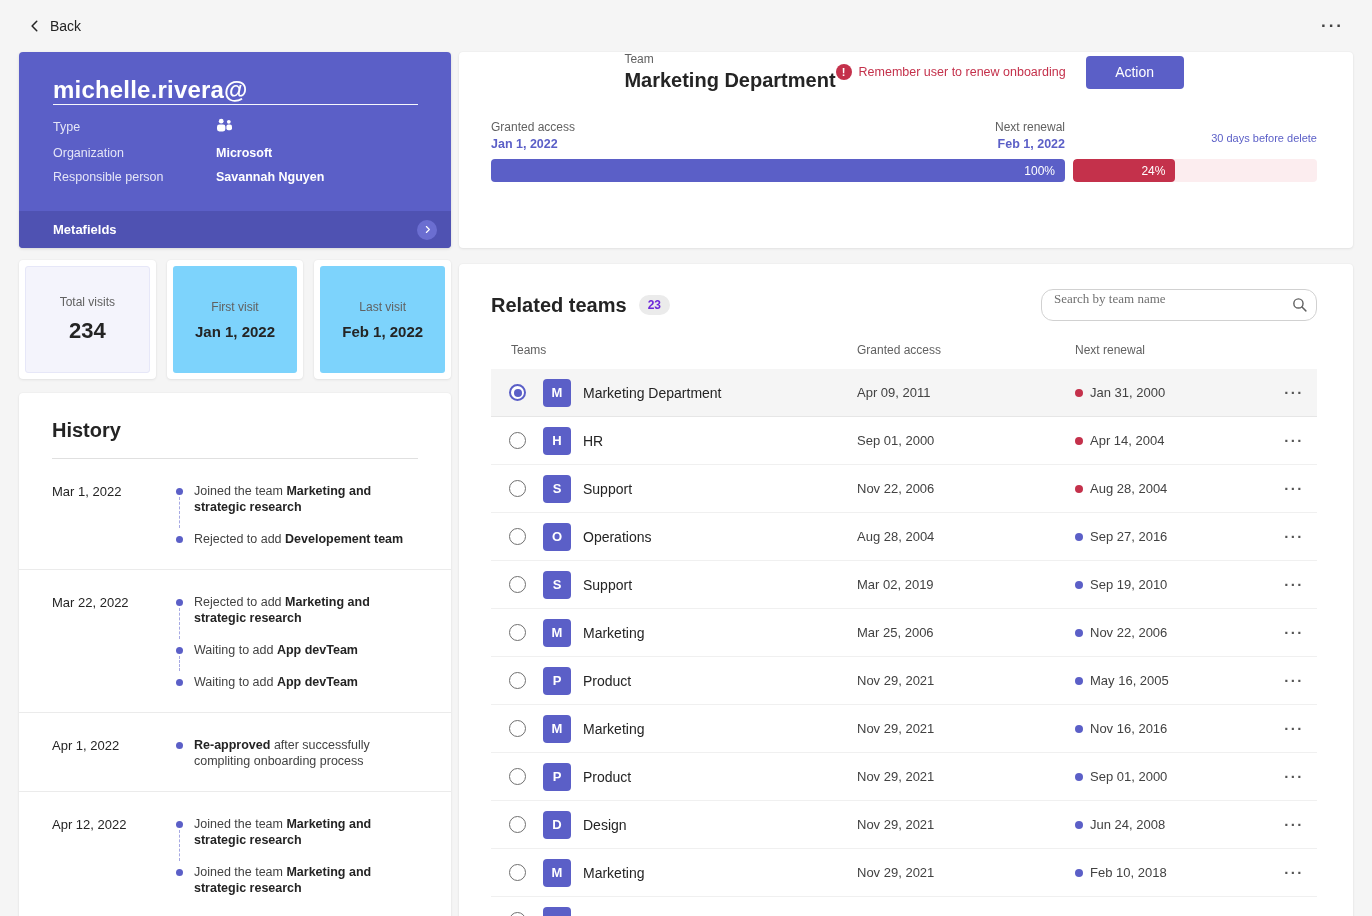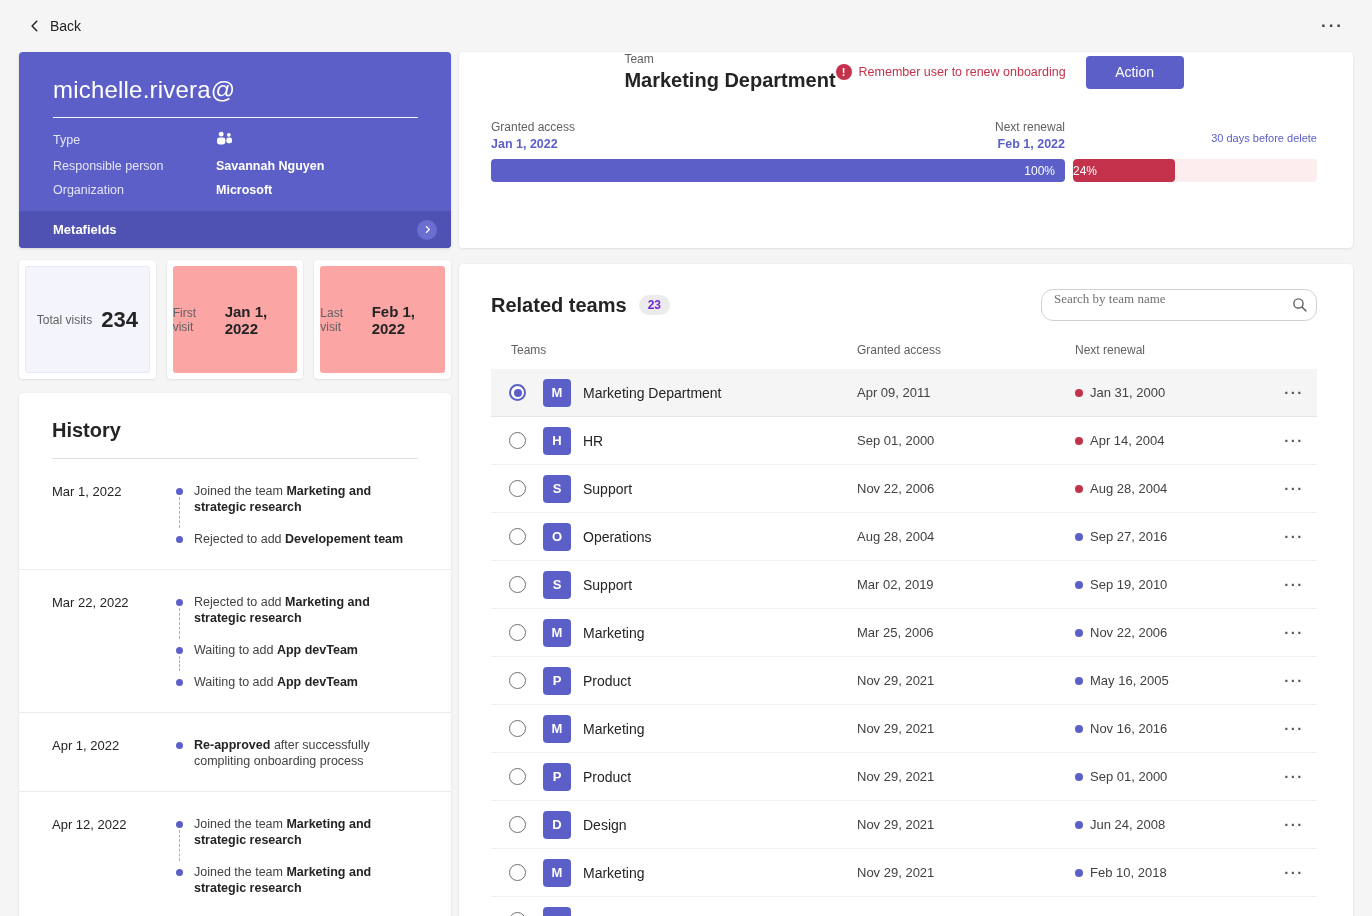--- a/index.html
+++ b/index.html
@@ -14,41 +14,41 @@
   
   .topbar{position:absolute;top:0;left:0;right:0;height:52px;display:flex;
     align-items:center;justify-content:space-between;padding:0 28px}
   .back{display:flex;align-items:center;gap:8px;font-size:14px;cursor:pointer}
   .more-btn{font-size:17px;letter-spacing:2px;color:#424242;cursor:pointer;font-weight:bold}
 
   
   .profile-card{position:absolute;left:19px;top:52px;width:432px;height:196px;
     background:#5b5fc7;border-radius:4px;color:#fff;
     box-shadow:0 1px 3px rgba(0,0,0,.12)}
-  .profile-title{font-size:24px;font-weight:400;margin:24px 33px 0 34px;
-    padding-bottom:13px;border-bottom:1px solid rgba(255,255,255,.95);letter-spacing:.2px}
+  .profile-title{font-size:24px;font-weight:700;margin:24px 33px 0 34px;
+    border-bottom:1px solid rgba(255,255,255,.95);letter-spacing:.2px}
   .pf-rows{margin:13px 34px 0}
   .pf-row{display:flex;align-items:center;margin-bottom:9px;min-height:15px}
   .pf-label{width:163px;font-size:12.5px;color:#e4e5f7;flex-shrink:0}
   .pf-value{font-size:12.5px;font-weight:700;color:#fff;display:flex;align-items:center}
   .metafields{position:absolute;left:0;right:0;bottom:0;height:37px;background:#4f52b2;
     border-radius:0 0 4px 4px;display:flex;align-items:center;justify-content:space-between;
     padding:0 14px 0 34px;cursor:pointer}
   .metafields>span:first-child{font-size:13px;font-weight:700}
   .mf-chevron{width:20px;height:20px;border-radius:50%;background:#6b6ed1;
     display:flex;align-items:center;justify-content:center}
 
   
   .stats-row{position:absolute;left:19px;top:260px;width:432px;height:119px;display:flex;gap:11px}
   .stat-card{flex:1;background:#fff;border-radius:4px;padding:6px;
     box-shadow:0 1px 3px rgba(0,0,0,.07),0 0 2px rgba(0,0,0,.05)}
-  .stat-inner{height:100%;border-radius:3px;display:flex;flex-direction:row;
+  .stat-inner{height:100%;border-radius:3px;display:flex;flex-direction:column;
     align-items:center;justify-content:center;gap:9px}
   .tint-purple{background:#f4f4fc;border:1px solid #e6e7f8}
-  .tint-green{background:#fca5a5}
+  .tint-green{background:#7dd3fc}
   .stat-label{font-size:12px;color:#616161}
   .stat-value{font-size:15px;font-weight:700;color:#242424}
   .stat-value.lg{font-size:22px}
 
   
   .history-card{left:19px;top:393px;width:432px;height:545px;overflow:hidden}
   .history-title{font-size:20px;font-weight:700;margin:26px 33px 16px}
   .h-top-divider{border-bottom:1px solid #e0e0e0;margin:0 33px}
   .h-entry{display:flex;padding:24px 33px 22px;border-bottom:1px solid #ebebeb}
   .h-entry:last-child{border-bottom:none}
@@ -74,21 +74,21 @@
   .dates-row{position:relative;height:33px;margin-top:26px}
   .dates-row .granted{position:absolute;left:0;bottom:0}
   .dates-row .renewal-g{position:absolute;left:0;bottom:0;width:574px;text-align:right}
   .date-val{font-size:12.5px;font-weight:700;color:#5b5fc7;margin-top:3px}
   .del-note{position:absolute;right:0;bottom:7px;font-size:11px;color:#5b5fc7}
   .bars{display:flex;gap:8px;height:23px;margin-top:8px}
   .bar-purple{width:574px;background:#5b5fc7;border-radius:4px;display:flex;align-items:center;
     justify-content:flex-end;padding-right:10px;color:#fff;font-size:12px}
   .bar-track{flex:1;background:#fcedef;border-radius:4px;overflow:hidden}
   .bar-red{width:42%;height:100%;background:#c4314b;border-radius:4px;display:flex;
-    align-items:center;padding-right:10px;color:#fff;font-size:12px}
+    align-items:center;justify-content:flex-end;padding-right:10px;color:#fff;font-size:12px}
 
   
   .rt-card{left:459px;top:264px;width:894px;height:680px;padding:0 36px 0 32px;overflow:hidden}
   .rt-head{display:flex;justify-content:space-between;margin-top:25px}
   .rt-title-wrap{display:flex;align-items:center;gap:12px}
   .rt-title-wrap h2{font-size:20px;font-weight:700}
   .badge{background:#ebebeb;border-radius:10px;padding:3px 9px;font-size:12px;font-weight:600;color:#6d28d9}
   .search-box{position:relative;width:276px;height:32px}
   .search-box input{width:100%;height:100%;border:1px solid #d1d1d1;border-radius:12px;
     padding:0 34px 12px 12px;font-size:13px;color:#424242;font-family:Liberation Serif, serif;outline:none;background:#fff}
@@ -137,26 +137,26 @@
         <div class="pf-value">
           <span class="pf-icon"><svg width="17" height="15" viewBox="0 0 17 15" fill="#fff">
               <circle cx="5.2" cy="3.2" r="2.4"></circle>
               <rect x="1" y="6.4" width="8.4" height="7" rx="2.4"></rect>
               <circle cx="12.8" cy="3.8" r="1.9"></circle>
               <rect x="10.4" y="6.4" width="5.6" height="5.8" rx="2"></rect>
             </svg></span>
         </div>
       </div>
       <div class="pf-row">
+        <div class="pf-label">Organization</div>
+        <div class="pf-value">Microsoft</div>
+      </div>
+      <div class="pf-row">
         <div class="pf-label">Responsible person</div>
         <div class="pf-value">Savannah Nguyen</div>
-      </div>
-      <div class="pf-row">
-        <div class="pf-label">Organization</div>
-        <div class="pf-value">Microsoft</div>
       </div>
     </div>
   <div class="metafields">
     <span>Metafields</span>
     <span class="mf-chevron">
       <svg width="9" height="9" viewBox="0 0 24 24">
           <path d="M9 4 L17 12 L9 20" fill="none" stroke="#fff" stroke-width="3" stroke-linecap="round" stroke-linejoin="round"></path>
         </svg>
     </span>
   </div>

